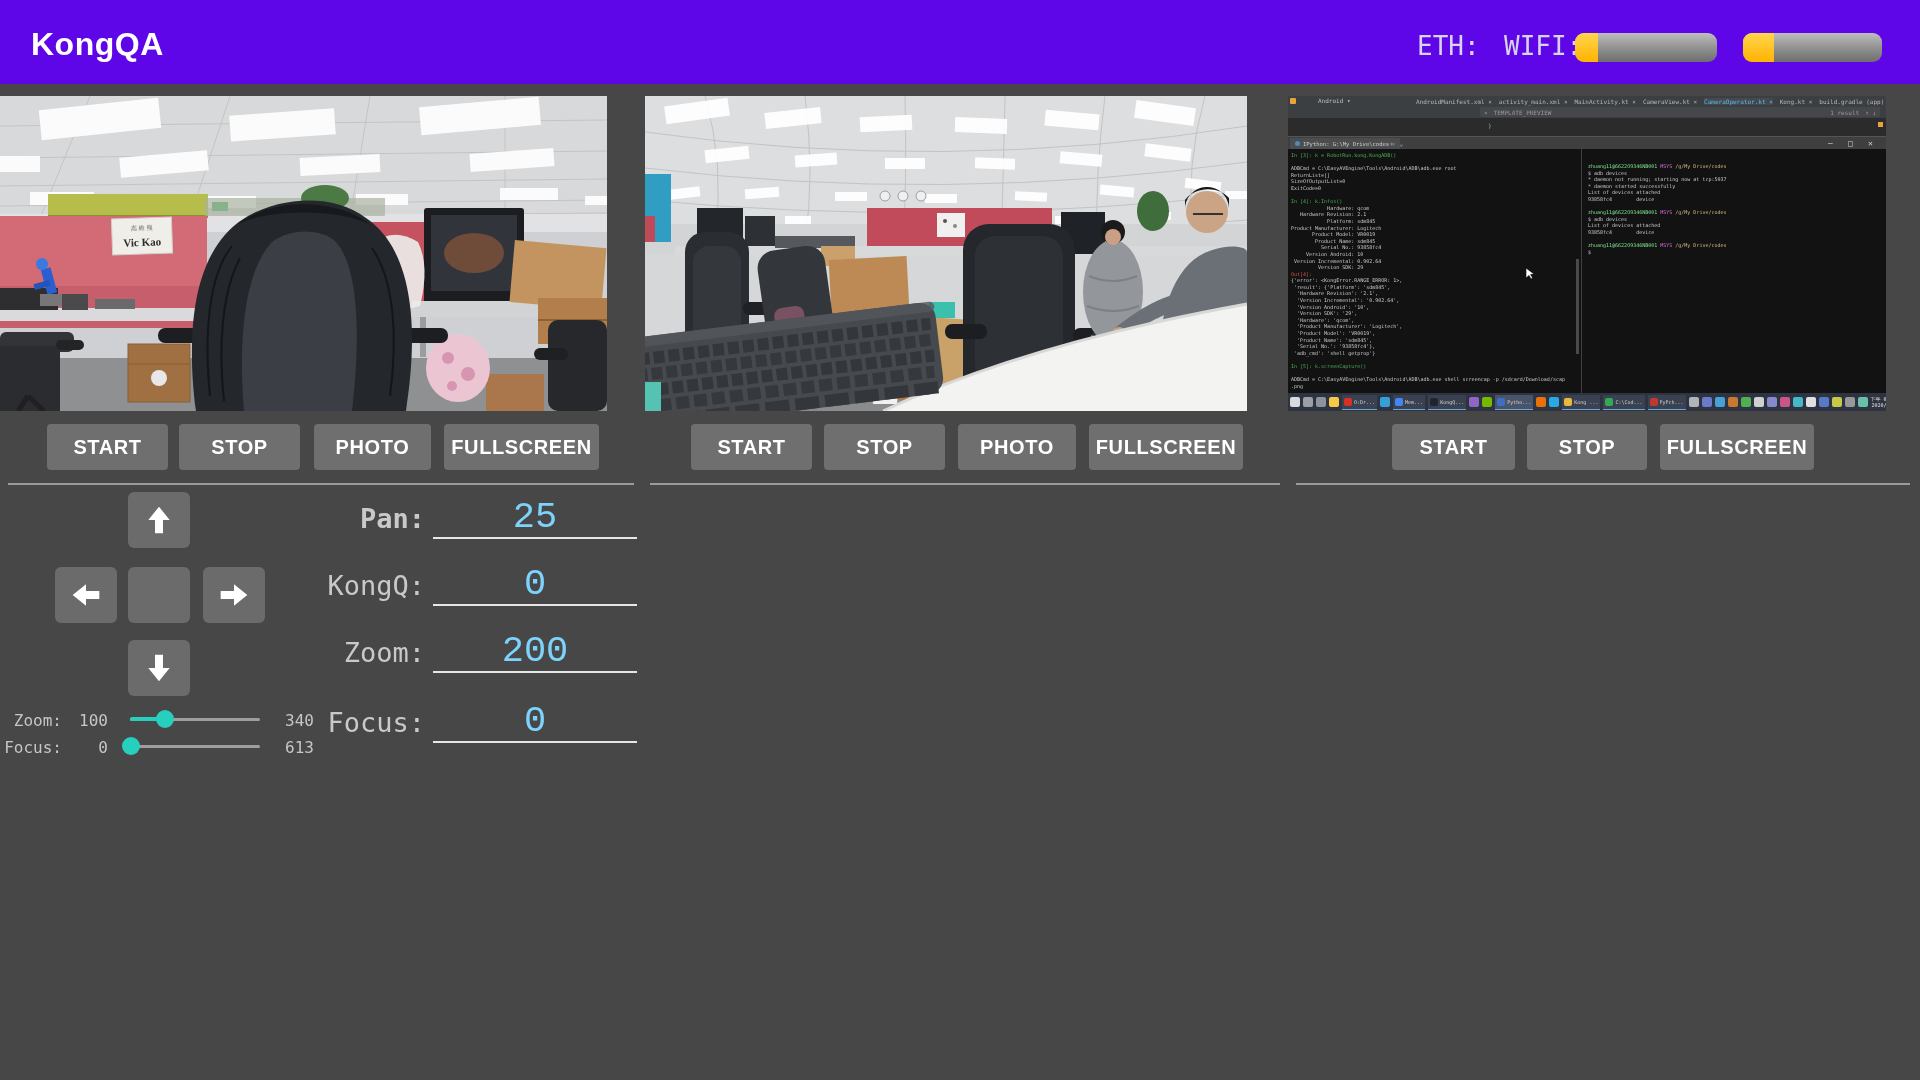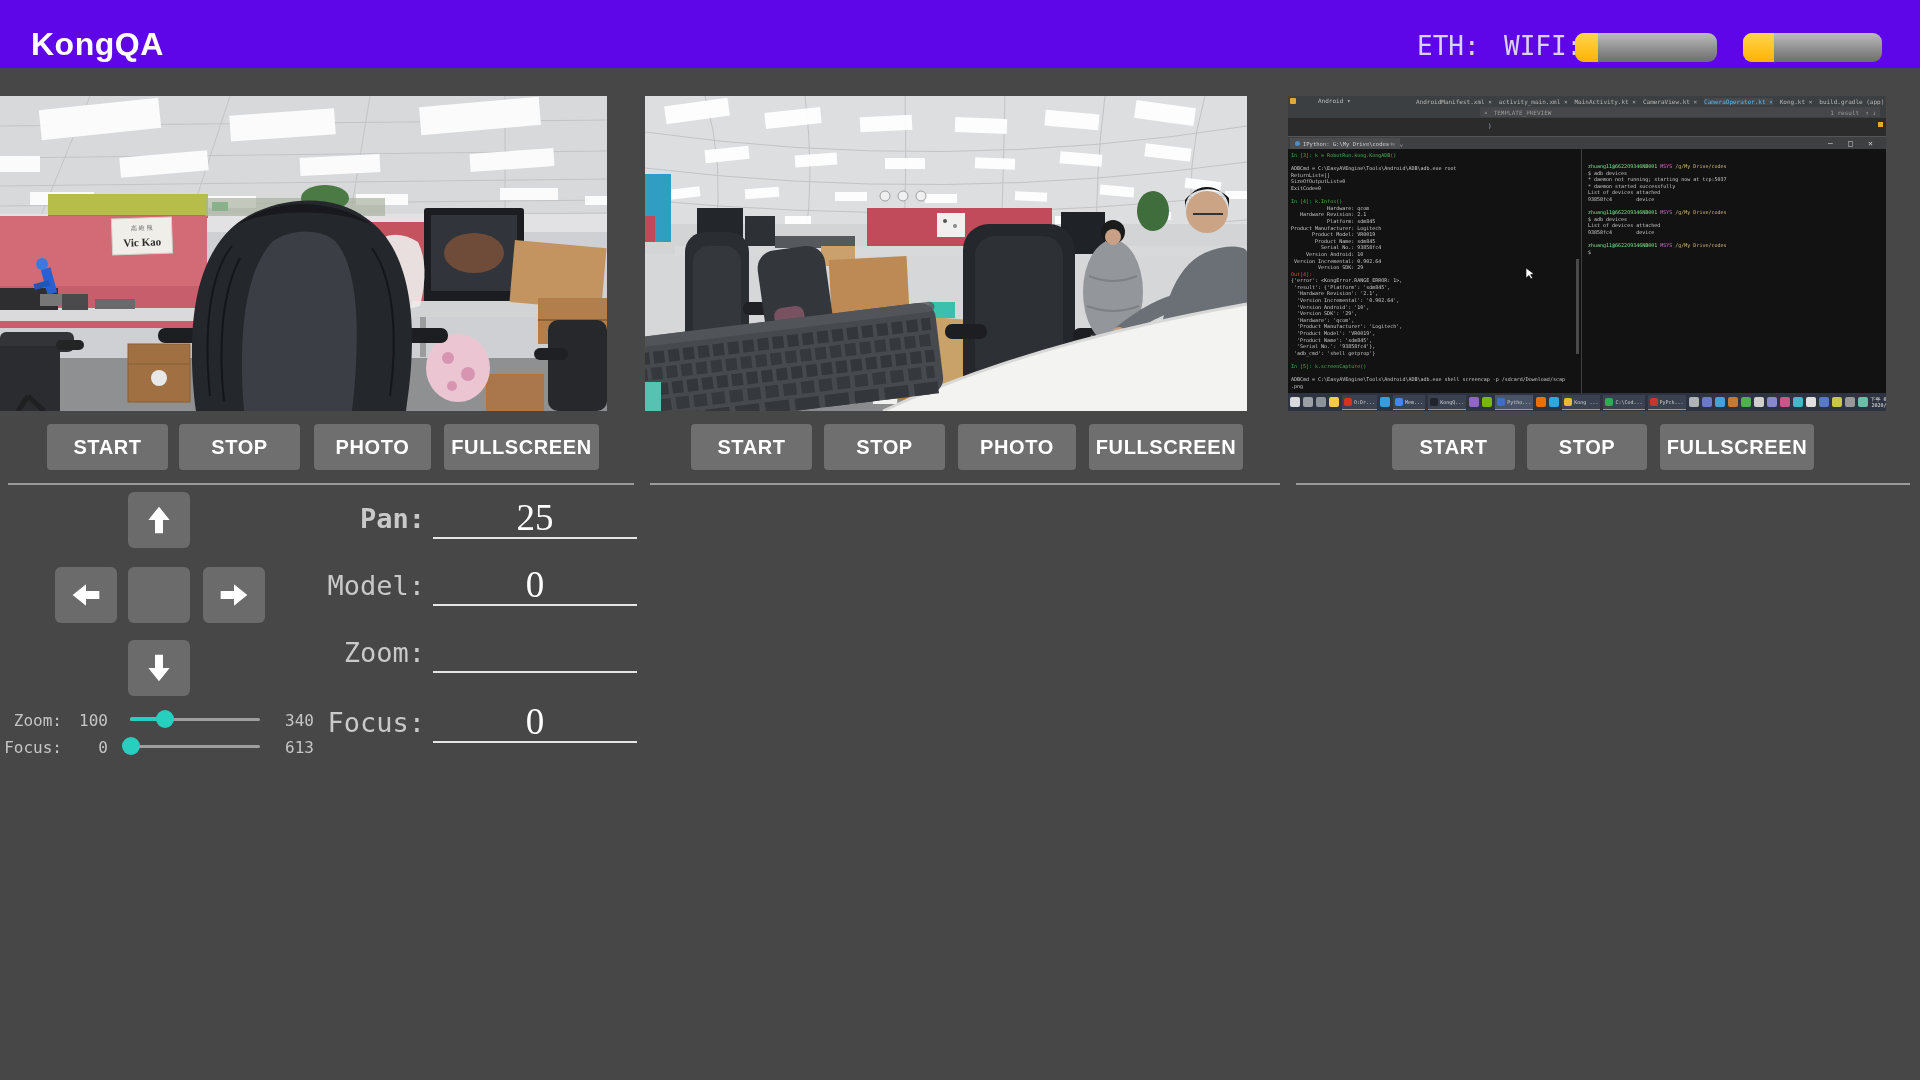--- a/index.html
+++ b/index.html
@@ -1,21 +1,21 @@
 <!DOCTYPE html>
 <html><head>
 <meta charset="utf-8">
 <style>
   html,body{margin:0;padding:0;background:#474747;}
   #app{position:relative;width:1920px;height:1080px;background:#474747;overflow:hidden;
        font-family:"Liberation Sans",sans-serif;}
   .abs{position:absolute;}
 
   
-  #header{position:absolute;left:0;top:0;width:1920px;height:68px;background:#5e06e8;}
+  #header{position:absolute;left:0;top:0;width:1920px;height:84px;background:#5e06e8;}
   #app-title{position:absolute;left:31px;top:26px;font-size:32px;font-weight:bold;color:#ffffff;letter-spacing:0.5px;}
   .net-label{position:absolute;top:31px;font-size:26px;color:#d8d2ec;font-family:"DejaVu Sans Mono",monospace;}
   .ind-bar{position:absolute;top:33px;height:29px;border-radius:9px;overflow:hidden;
            background:linear-gradient(180deg,#bdbdbd 0%,#8f8f8f 55%,#6e6e6e 100%);}
   .ind-fill{position:absolute;left:0;top:0;height:100%;
            background:linear-gradient(180deg,#ffd54f 0%,#ffb300 100%);}
 
   
   .feed{position:absolute;top:96px;height:315px;display:block;background:#2a2a2a;}
 
@@ -33,22 +33,22 @@
   
   .sl-label{position:absolute;font-family:"DejaVu Sans Mono",monospace;font-size:16px;color:#c6c6c6;text-align:right;}
   .sl-num{position:absolute;font-family:"DejaVu Sans Mono",monospace;font-size:16px;color:#c6c6c6;}
   .sl-track{position:absolute;height:3px;background:#9e9e9e;border-radius:2px;}
   .sl-fill{position:absolute;height:4px;background:#26cfbe;border-radius:2px;}
   .sl-thumb{position:absolute;width:18px;height:18px;border-radius:50%;background:#26cfbe;cursor:pointer;}
 
   
   .fld-label{position:absolute;width:175px;text-align:right;font-family:"DejaVu Sans Mono",monospace;
              font-size:27px;color:#c9c9c9;}
-  .fld-value{position:absolute;left:433px;width:204px;text-align:center;font-size:37px;color:#ffffff;
-             font-family:Liberation Serif, serif;cursor:text;}
+  .fld-value{position:absolute;left:433px;width:204px;text-align:center;font-size:37px;color:#7dd3fc;
+             font-family:Liberation Mono, monospace;cursor:text;}
   .fld-line{position:absolute;left:433px;width:204px;height:2px;background:#e6e6e6;}
 
   
   #p3{position:absolute;left:1288px;top:96px;width:598px;height:315px;background:#2b2b2b;overflow:hidden;
       font-family:"DejaVu Sans Mono",monospace;}
   #ide-top{position:absolute;left:0;top:0;width:598px;height:10px;background:#3c3f41;}
   #ide-tabs{position:absolute;left:128px;top:0;height:10px;display:flex;gap:7px;align-items:center;}
   .ide-tab{font-size:6px;color:#b5b5b5;white-space:nowrap;}
   .ide-tab.sel{color:#56b6f0;background:#46494b;}
   #ide-second{position:absolute;left:0;top:10px;width:598px;height:12px;background:#3c3f41;}
@@ -539,24 +539,25 @@
   <div class="sl-label" style="left:0;top:738px;width:62px;">Focus:</div>
   <div class="sl-num" style="left:60px;top:738px;width:48px;text-align:right;">0</div>
   <div class="sl-track" style="left:130px;top:745px;width:130px;"></div>
   <div class="sl-thumb" style="left:122px;top:737px;"></div>
   <div class="sl-num" style="left:285px;top:738px;">613</div>
 
   <div class="fld-label" style="left:250px;top:503px;font-weight:bold;">Pan:</div>
   <div class="fld-value" style="top:496px;">25</div>
   <div class="fld-line" style="top:537px;"></div>
 
-  <div class="fld-label" style="left:250px;top:570px;">Model:</div>
+  <div class="fld-label" style="left:250px;top:570px;">KongQ:</div>
   <div class="fld-value" style="top:563px;">0</div>
   <div class="fld-line" style="top:604px;"></div>
 
   <div class="fld-label" style="left:250px;top:637px;">Zoom:</div>
+  <div class="fld-value" style="top:630px;">200</div>
   <div class="fld-line" style="top:671px;"></div>
 
   <div class="fld-label" style="left:250px;top:707px;">Focus:</div>
   <div class="fld-value" style="top:700px;">0</div>
   <div class="fld-line" style="top:741px;"></div>
 
 </div>
 
 </body></html>

